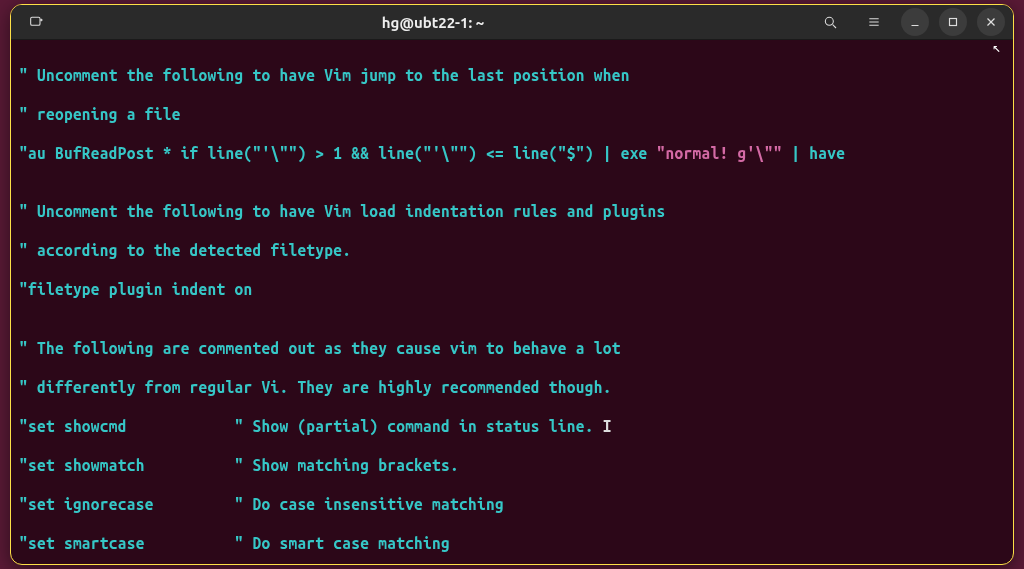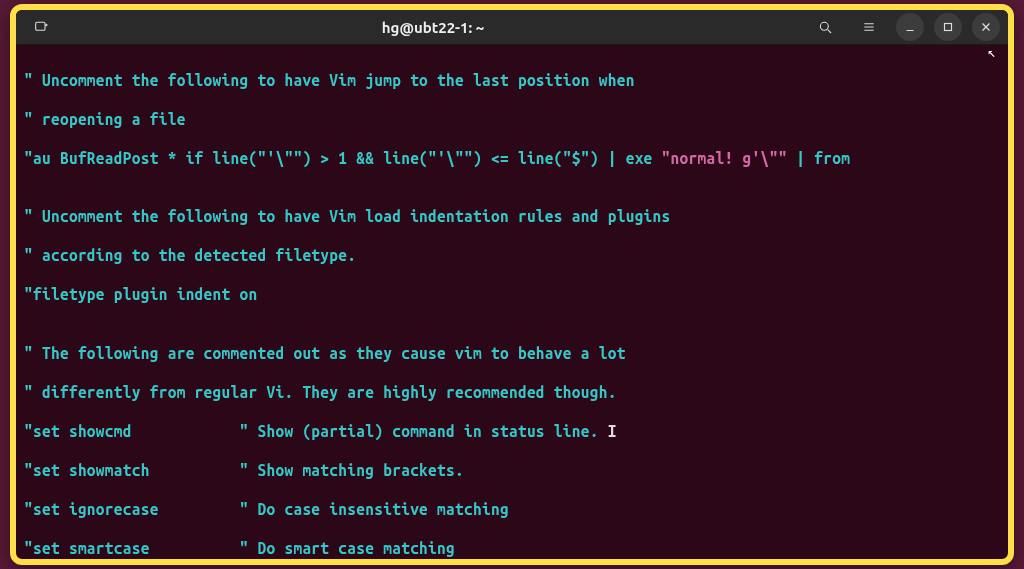--- a/index.html
+++ b/index.html
@@ -6,21 +6,21 @@
   html, body { width: 1024px; height: 569px; overflow: hidden; }
   body {
     background: #5a1a36;
     font-family: 'Ubuntu Mono', 'DejaVu Sans Mono', 'Consolas', monospace;
     position: relative;
   }
   .window {
     position: absolute;
     top: 4px; left: 10px; right: 10px; bottom: 4px;
     background: #2c0718;
-    border: 6px solid #fde047;
+    border: 1px solid #fde047;
     border-radius: 12px;
     display: flex;
     flex-direction: column;
     overflow: hidden;
     box-shadow: 0 4px 20px rgba(0,0,0,0.5);
   }
   .titlebar {
     height: 44px;
     background: #2a2a2a;
     display: flex;
@@ -125,21 +125,21 @@
             <line x1="18" y1="6" x2="6" y2="18"></line>
           </svg>
       </div>
     </div>
     <span class="cursor">↖</span>
   </div>
 
   <div class="terminal">
 <div class="line c-cyan">" Uncomment the following to have Vim jump to the last position when</div>
 <div class="line c-cyan">" reopening a file</div>
-<div class="line"><span class="c-cyan">"au BufReadPost * if line("'\"") &gt; 1 &amp;&amp; line("'\"") &lt;= line("$") | exe </span><span class="c-pink">"normal! g'\""</span><span class="c-cyan"> | from</span></div>
+<div class="line"><span class="c-cyan">"au BufReadPost * if line("'\"") &gt; 1 &amp;&amp; line("'\"") &lt;= line("$") | exe </span><span class="c-pink">"normal! g'\""</span><span class="c-cyan"> | have</span></div>
 <div class="line"></div>
 <div class="line c-cyan">" Uncomment the following to have Vim load indentation rules and plugins</div>
 <div class="line c-cyan">" according to the detected filetype.</div>
 <div class="line c-cyan">"filetype plugin indent on</div>
 <div class="line"></div>
 <div class="line c-cyan">" The following are commented out as they cause vim to behave a lot</div>
 <div class="line c-cyan">" differently from regular Vi. They are highly recommended though.</div>
 <div class="line c-cyan"><span>"set showcmd            " Show (partial) command in status line.</span> <span class="textcursor">I</span></div>
 <div class="line c-cyan">"set showmatch          " Show matching brackets.</div>
 <div class="line c-cyan">"set ignorecase         " Do case insensitive matching</div>

